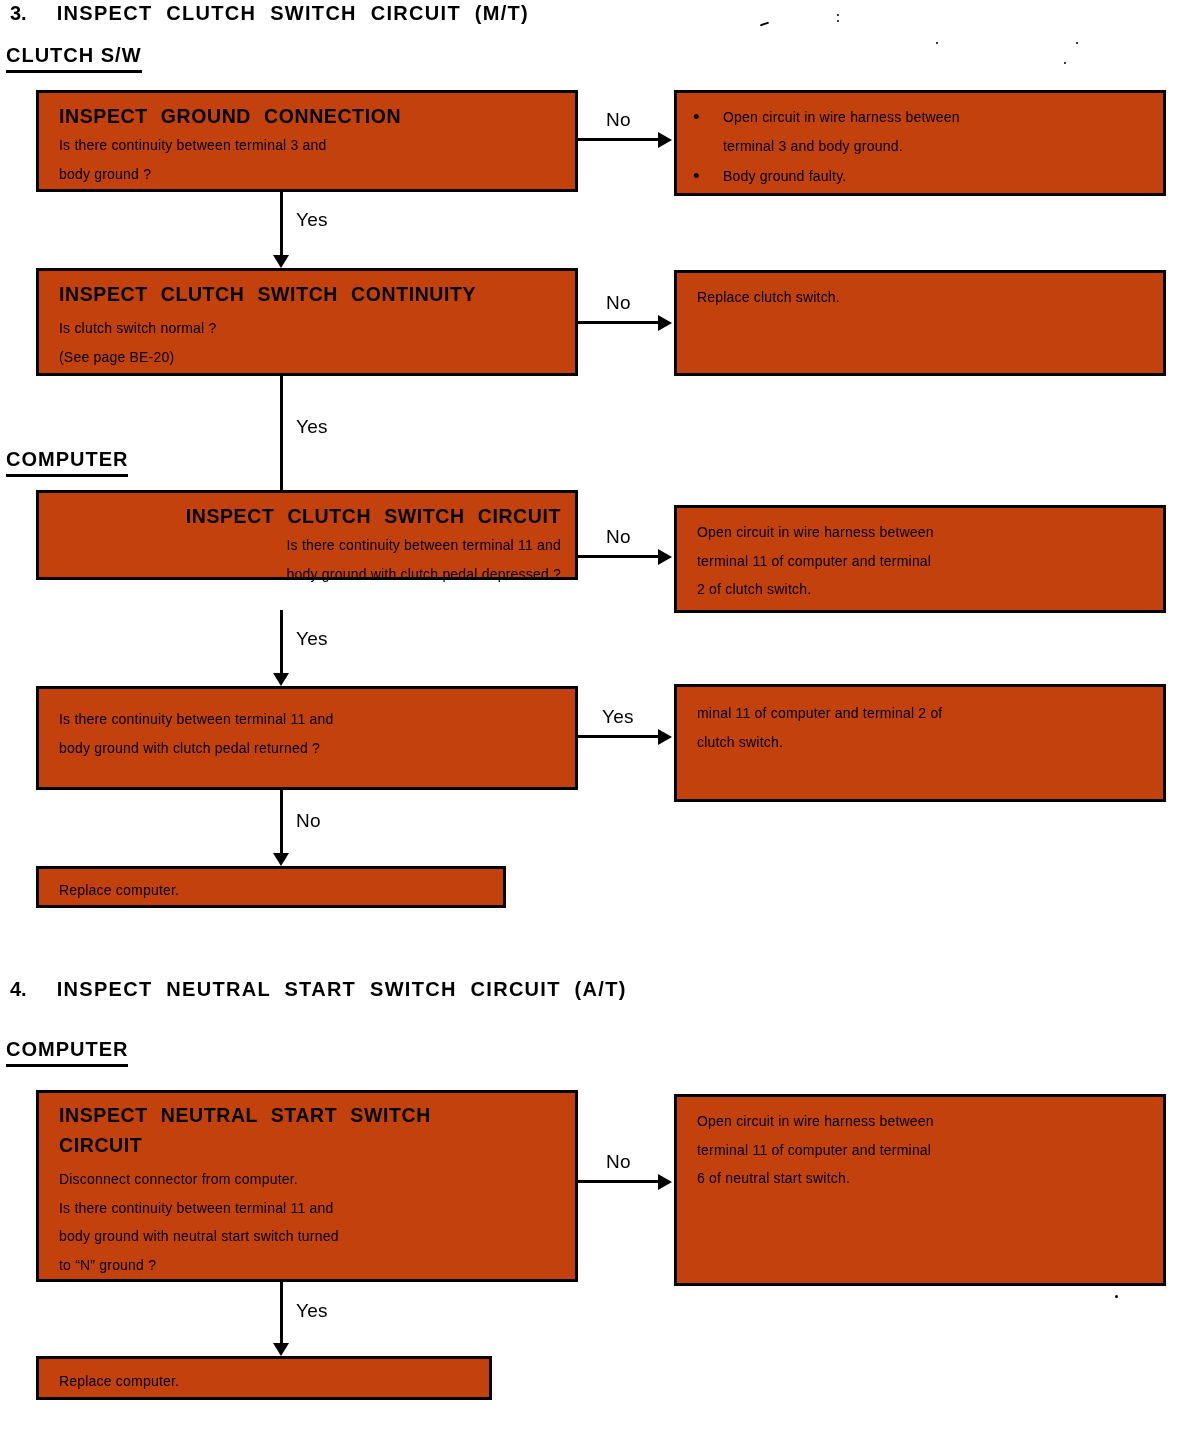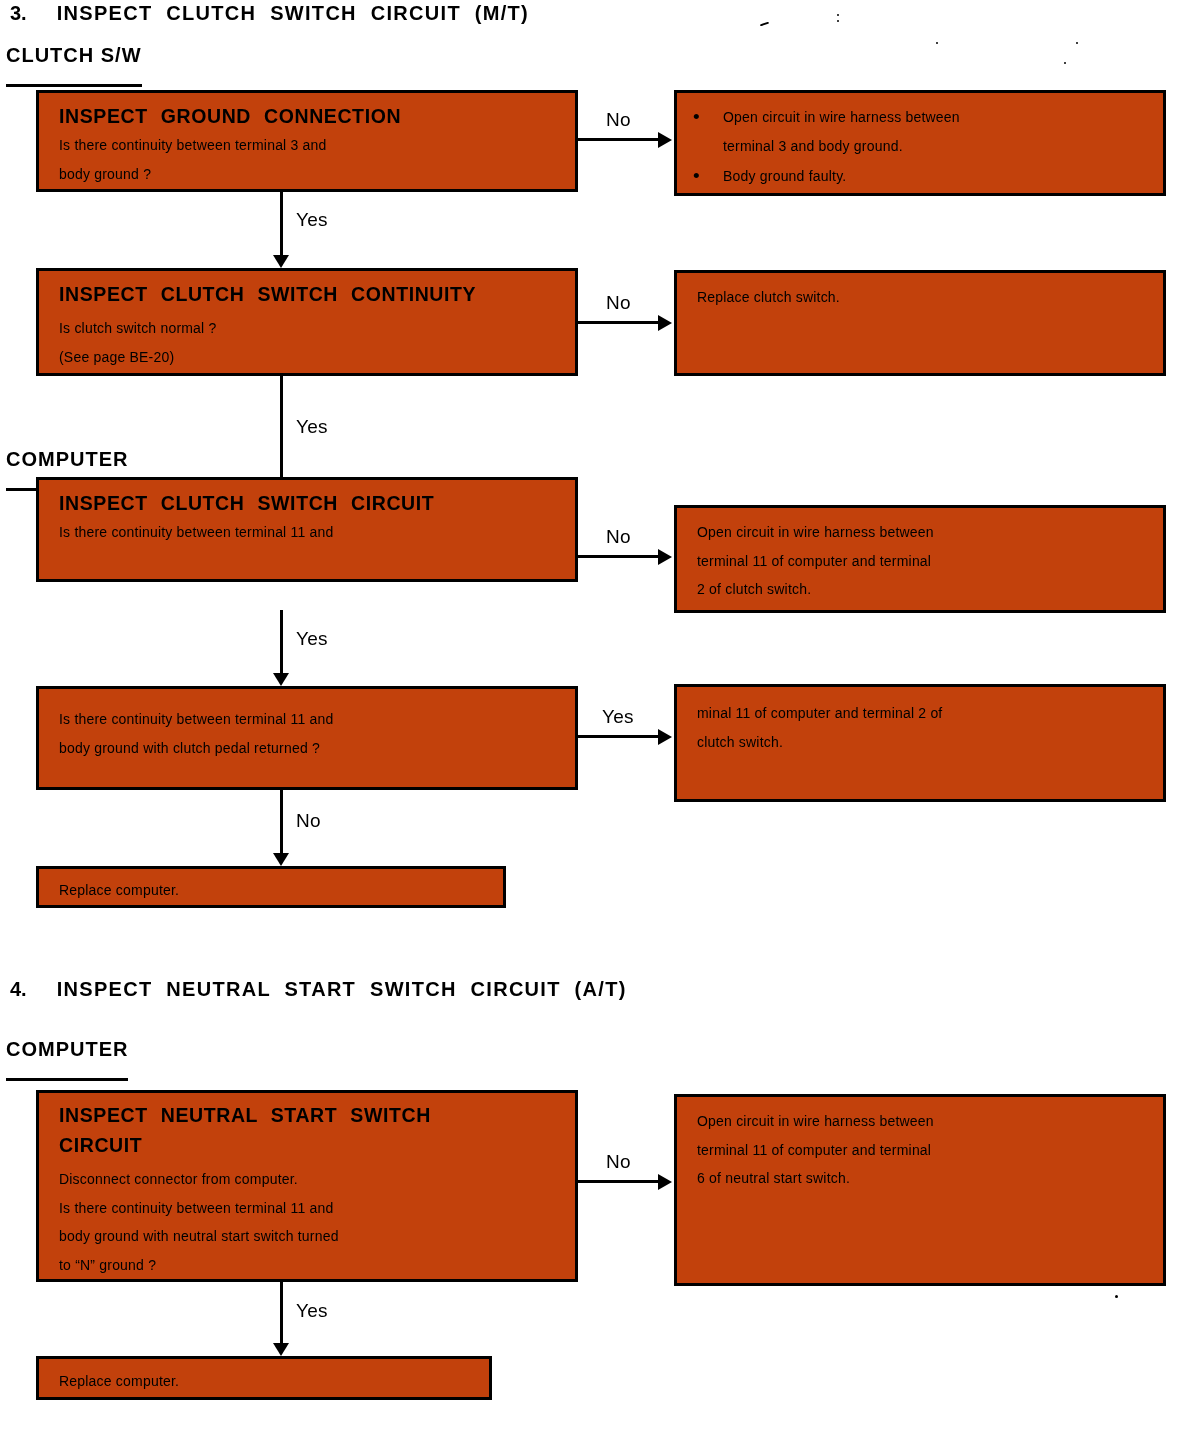--- a/index.html
+++ b/index.html
@@ -4,21 +4,21 @@
 <style>
   html,body{margin:0;padding:0;background:#ffffff;}
   .canvas{
     position:relative;width:1184px;height:1442px;background:#ffffff;
     font-family:"Liberation Sans",sans-serif;color:#000;overflow:hidden;
   }
   .heading{position:absolute;display:flex;gap:30px;font-weight:bold;font-size:20px;
     letter-spacing:1.3px;word-spacing:7px;white-space:nowrap;}
   .heading .h-num{letter-spacing:0;}
   .sublabel{position:absolute;display:inline-block;font-weight:bold;font-size:20px;
-    letter-spacing:1px;border-bottom:3px solid #000;padding-bottom:17px;white-space:nowrap;}
+    letter-spacing:1px;border-bottom:3px solid #000;padding-bottom:3px;white-space:nowrap;}
   .box{position:absolute;border:3px solid #000;background:#c2410c;box-sizing:border-box;
     padding:8px 14px 0 20px;}
   .box-title{font-weight:bold;font-size:19.5px;letter-spacing:.6px;word-spacing:7px;
     line-height:30px;white-space:nowrap;}
   .box-line{font-size:14px;letter-spacing:.2px;line-height:28.5px;white-space:nowrap;}
   .gap-top{margin-top:5px;}
   .bullet-row{display:flex;align-items:flex-start;margin-top:2px;}
   .bullet-dot{font-size:19px;line-height:28.5px;width:30px;flex:0 0 30px;}
   .vline{position:absolute;width:3px;background:#000;}
   .hline{position:absolute;height:3px;background:#000;}
@@ -83,23 +83,24 @@
   <div class="box" style="left:674px;top:270px;width:492px;height:106px;padding-top:10px;">
     <div class="box-line">Replace clutch switch.</div>
   </div>
 
   <div class="vline" style="left:280px;top:376px;height:117px;"></div>
   <div class="arrow-down" style="left:273px;top:492px;"></div>
   <div class="edge-label" style="left:296px;top:416px;">Yes</div>
 
   <div class="sublabel" style="left:6px;top:448px;">COMPUTER</div>
 
-  <div class="box" style="left:36px;top:477px;width:542px;height:105px;">
+  <div class="box" style="left:36px;top:490px;width:542px;height:90px;text-align:right;">
     <div class="box-title">INSPECT CLUTCH SWITCH CIRCUIT</div>
     <div class="box-line">Is there continuity between terminal 11 and</div>
+    <div class="box-line">body ground with clutch pedal depressed ?</div>
   </div>
 
   <div class="edge-label" style="left:606px;top:526px;">No</div>
   <div class="hline" style="left:578px;top:555px;width:82px;"></div>
   <div class="arrow-right" style="left:658px;top:549px;"></div>
 
   <div class="box" style="left:674px;top:505px;width:492px;height:108px;padding-top:10px;">
     <div class="box-line">Open circuit in wire harness between</div>
     <div class="box-line">terminal 11 of computer and terminal</div>
     <div class="box-line">2 of clutch switch.</div>

